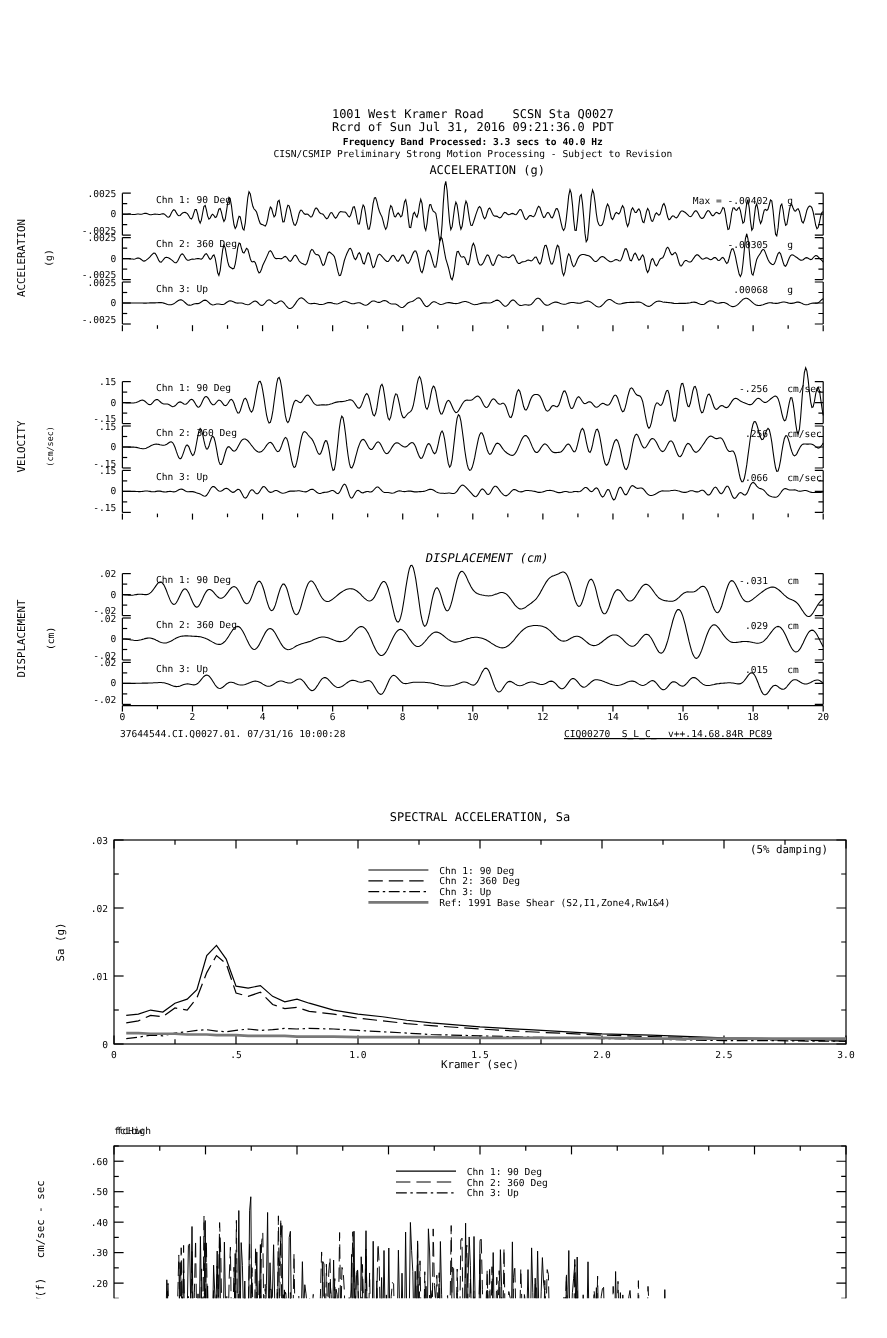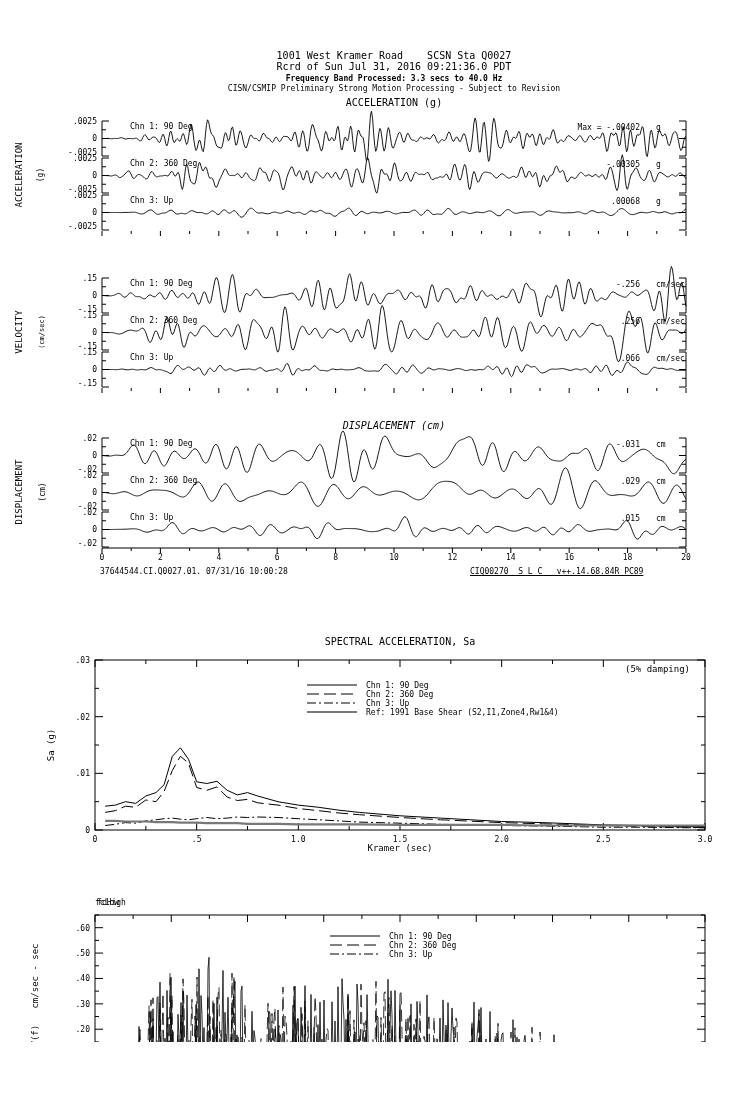--- a/index.html
+++ b/index.html
@@ -1,24 +1,24 @@
 <!DOCTYPE html>
 <html><head>
 <meta charset="utf-8">
 <style>
   html,body{margin:0;padding:0;background:#fff;}
   .page{position:relative;width:739px;height:1042px;background:#fff;color:#000;
-        font-family:"DejaVu Sans Mono", monospace;overflow:hidden;}
+        font-family:"DejaVu Sans Mono", monospace;overflow:hidden;margin-top:40px;}
   .abs{position:absolute;}
   .hdr{left:100px;width:588px;text-align:center;white-space:pre;}
   .hdr1{top:50px;font-size:10px;}
   .hdr2{top:61px;font-size:10px;}
   .hdr3{top:74px;font-size:8px;font-weight:bold;}
   .hdr4{top:84px;font-size:8px;font-weight:normal;}
-  .gtitle{left:100px;width:588px;text-align:center;font-size:10px;}
+  .gtitle{left:112px;width:588px;text-align:center;font-size:10px;}
   .ctitle{left:95px;width:610px;text-align:center;font-size:10px;}
   .rot{position:absolute;transform:rotate(-90deg) translateX(-50%);transform-origin:0 0;
        white-space:pre;}
   .ylabcol{position:absolute;left:55px;width:42px;}
   .ylabcol span{position:absolute;right:0;font-size:8px;line-height:8px;white-space:pre;}
   .xlab{font-size:9px;}
   .foot{font-size:8px;white-space:pre;}
   .note{font-size:8px;white-space:pre;}
   .anno{font-size:9px;}
   svg{position:absolute;overflow:visible;}

